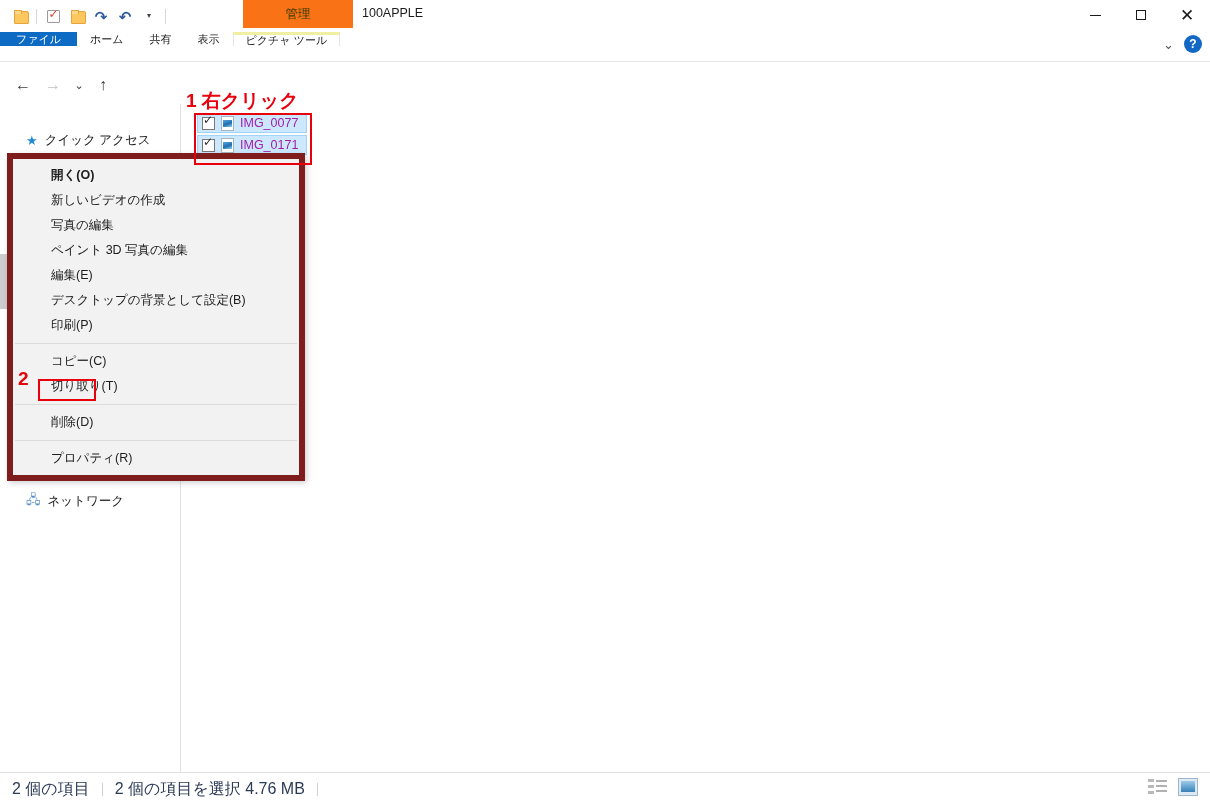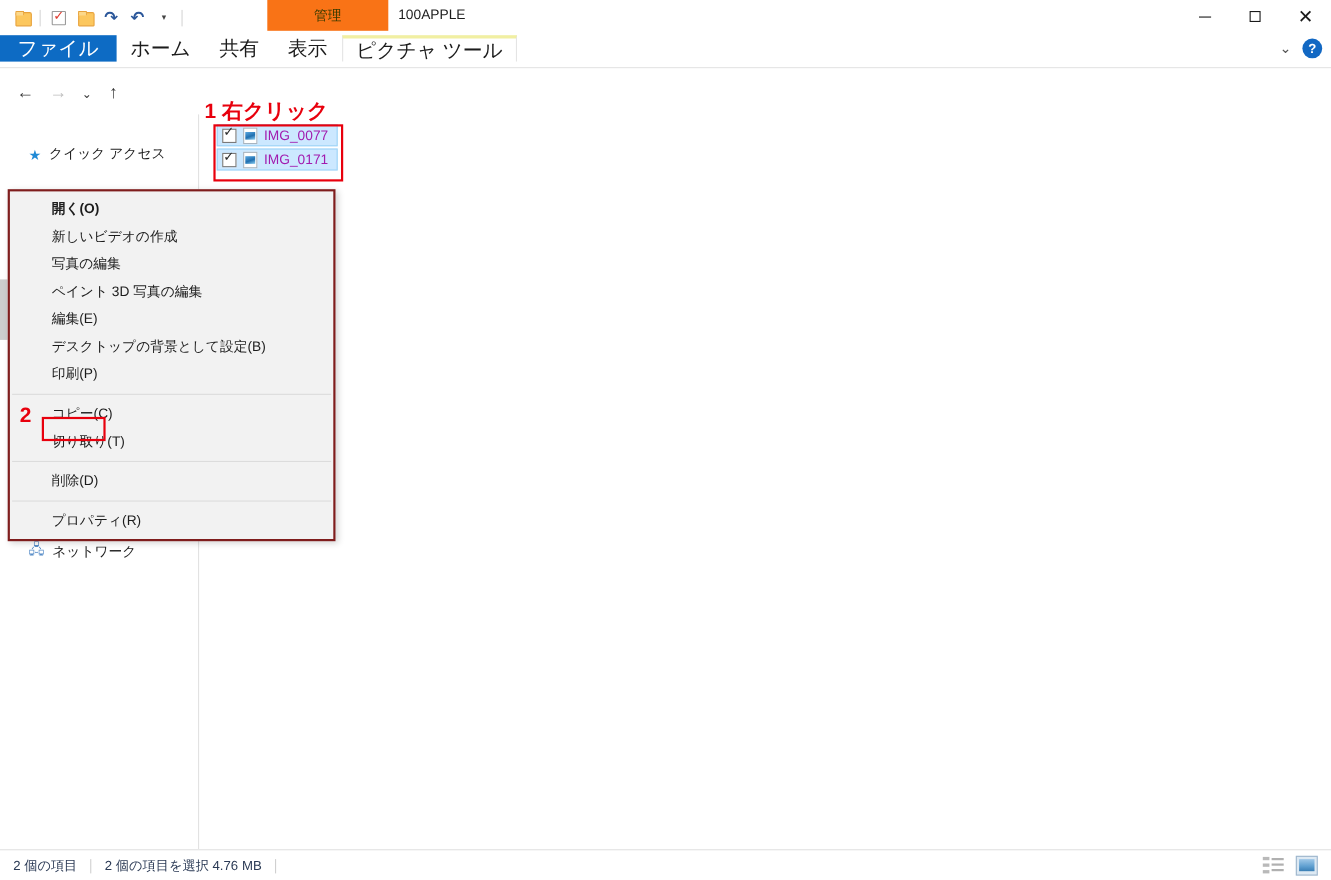--- a/index.html
+++ b/index.html
@@ -84,23 +84,23 @@
   .winbtn.close span { font-size: 17px; line-height: 1; font-weight: 300; }
 
   
   .ribbon {
     position: absolute; left: 0; top: 32px; width: 1210px; height: 30px;
     background: #ffffff;
     border-bottom: 1px solid #e4e4e4;
   }
   .tabs { position: absolute; left: 0; top: 0; display: flex; height: 29px; }
   .tab {
-    height: 24px; padding: 0 13px;
-    display: flex; align-items: center; justify-content: center;
-    font-size: 18px; color: #1c1c1c; white-space: nowrap;
+    height: 14px; padding: 0 13px;
+    display: flex; align-items: center; justify-content: center;
+    font-size: 11px; color: #1c1c1c; white-space: nowrap;
   }
   .tab.file {
     background: #0d6bc4; color: #ffffff; padding: 0 16px;
   }
   .tab.ctxtab {
     border-top: 3px solid #f1efa2;
     border-left: 1px solid #e4e4e4;
     border-right: 1px solid #e4e4e4;
     background: #ffffff;
     padding: 0 12px;
@@ -214,42 +214,42 @@
   }
   .pic-ico::after {
     content: ""; position: absolute; left: 1px; top: 3px;
     width: 9px; height: 7px;
     background: linear-gradient(160deg, #5aa7e0 0%, #1f6fb0 55%, #8fd0f2 100%);
   }
   .file-name { font-size: 12.5px; color: #a21caf; white-space: nowrap; }
 
   
   .ctxmenu {
-    position: absolute; left: 7px; top: 172px; width: 298px;
-    background: #f2f2f2; border: 2px solid #7f1d1d;
+    position: absolute; left: 7px; top: 153px; width: 298px;
+    background: #f2f2f2; border: 6px solid #7f1d1d;
     box-shadow: 2px 2px 6px rgba(0,0,0,0.18);
     padding: 4px 0 4px 0;
     z-index: 30;
     text-align: center;
   }
   .ctxitem {
     height: 25px; display: flex; align-items: center;
     padding-left: 38px; font-size: 12.5px; color: #1c1c1c; white-space: nowrap;
   }
   .ctxitem.bold { font-weight: bold; }
   .ctxsep { height: 1px; background: #dcdcdc; margin: 5px 2px 5px 2px; }
 
   
   .statusbar {
     position: absolute; left: 0; top: 772px; width: 1210px; height: 28px;
     background: #ffffff; border-top: 1px solid #e2e2e2;
   }
   .status-left {
     position: absolute; left: 12px; top: 6px;
-    display: flex; align-items: center; font-size: 12px; color: #2b3a55;
+    display: flex; align-items: center; font-size: 16px; color: #2b3a55;
   }
   .status-sep { width: 1px; height: 13px; background: #d0d0d0; margin: 0 12px; }
   .status-right {
     position: absolute; right: 12px; top: 5px;
     display: flex; align-items: center; gap: 10px;
   }
   .viewbtn { width: 20px; height: 18px; position: relative; }
   .viewbtn.details::before {
     content: ""; position: absolute; left: 0; top: 1px;
     width: 6px; height: 16px;

